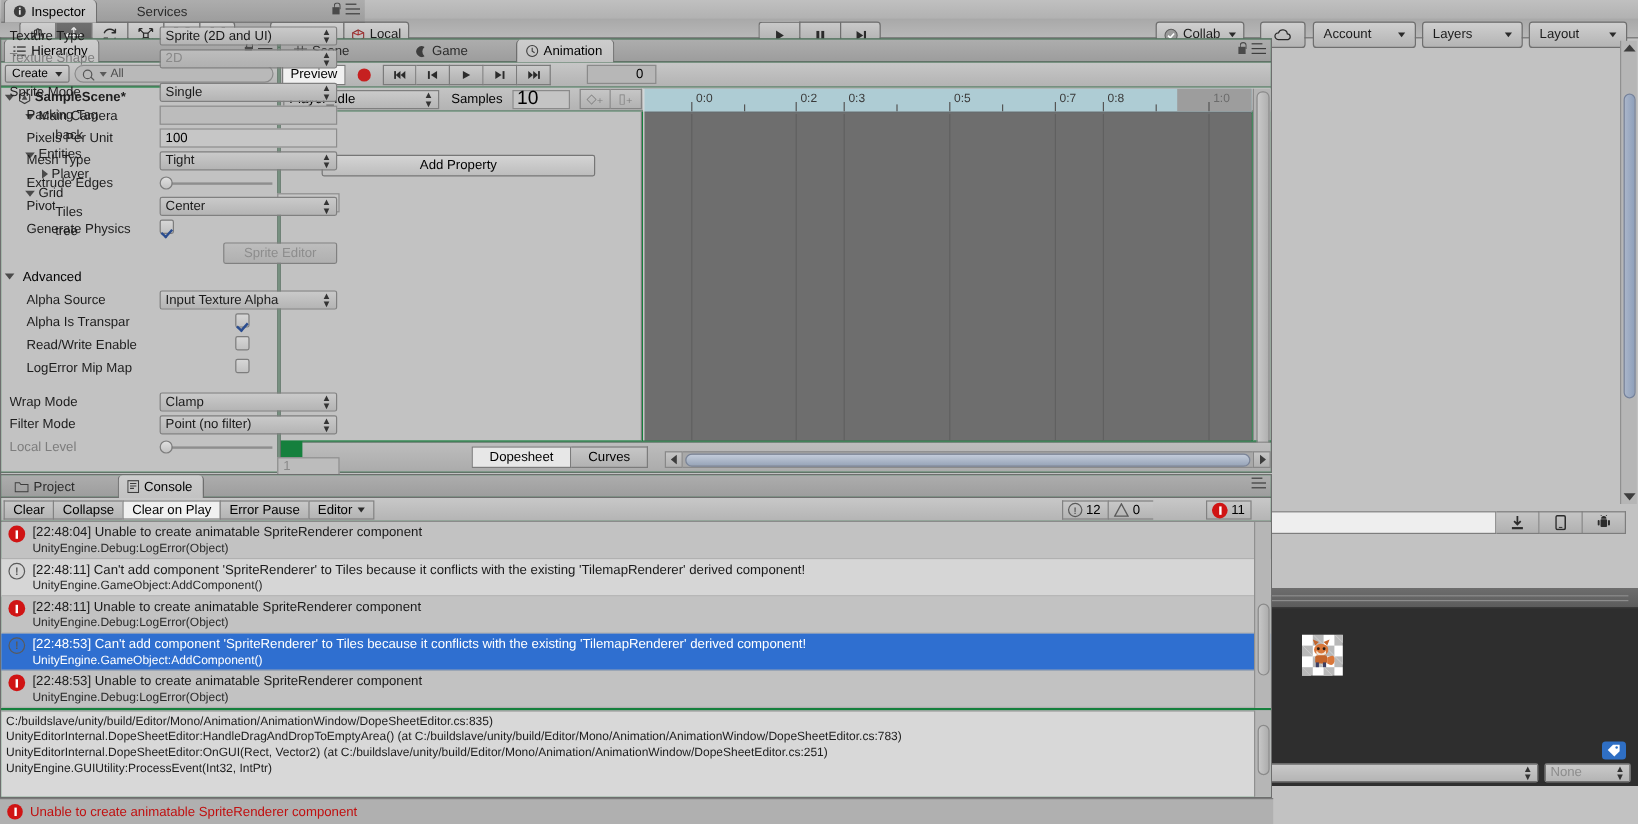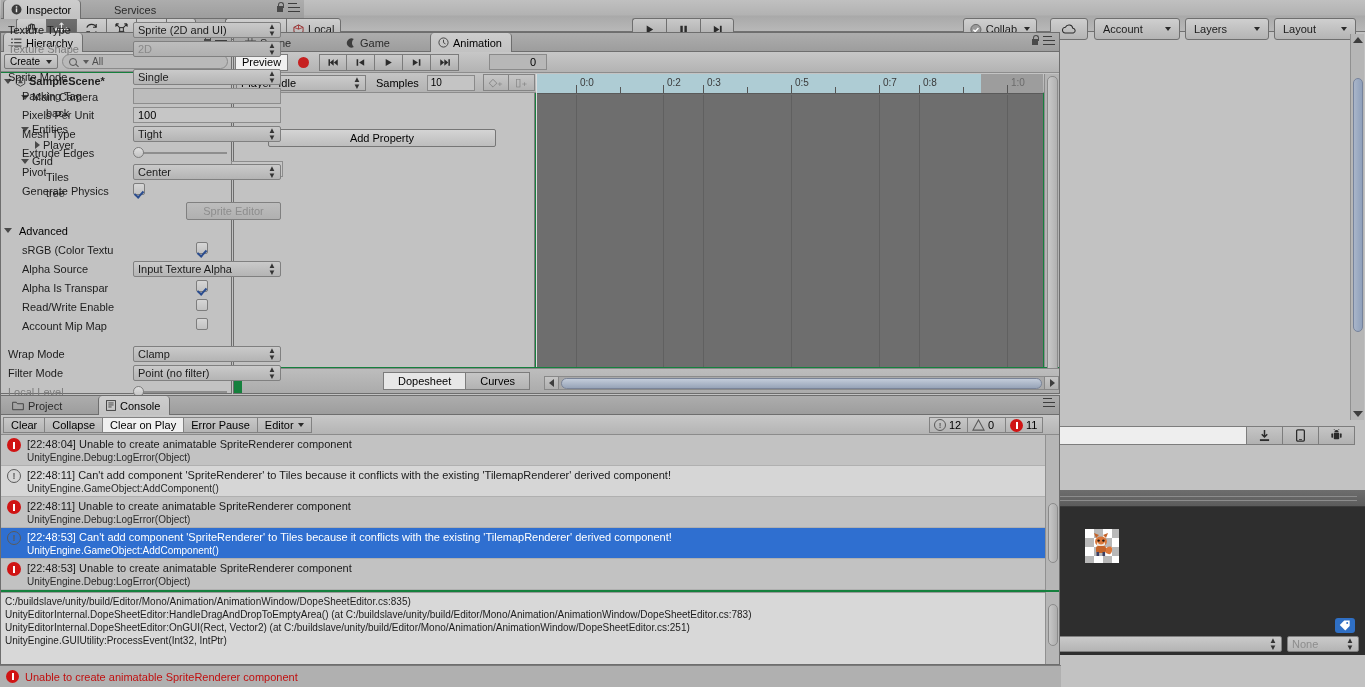--- a/index.html
+++ b/index.html
@@ -85,35 +85,35 @@
   #animation { left:233px; top:32px; width:827px; height:362px; }
   .anim-toolbar{height:21px;background:linear-gradient(180deg,#c7c7c7,#b3b3b3);border-bottom:1px solid #8d8d8d;display:flex;align-items:center;padding:0 1px;}
   .preview-btn{height:17px;padding:0 6px;background:#f1f1f1;border:1px solid #7b7b7b;display:flex;align-items:center;font-size:11px;}
   .recdot{width:11px;height:11px;border-radius:50%;background:#c62020;margin:0 10px;}
   .ctlbtn{width:28px;height:17px;background:linear-gradient(180deg,#cacaca,#b0b0b0);border:1px solid #7b7b7b;border-left-width:0;display:flex;align-items:center;justify-content:center;}
   .ctlbtn.firstc{border-left-width:1px;}
   .framefield{width:58px;height:16px;background:#b7b7b7;border:1px solid #8a8a8a;font-size:11px;display:flex;align-items:center;padding:0 4px;margin-left:30px;}
   .anim-row2{height:20px;background:linear-gradient(180deg,#c4c4c4,#b3b3b3);border-bottom:1px solid #8d8d8d;display:flex;align-items:center;padding:0 2px;gap:0;}
   .clipsel{width:130px;height:16px;background:linear-gradient(180deg,#cbcbcb,#b6b6b6);border:1px solid #7f7f7f;display:flex;align-items:center;justify-content:space-between;padding:0 4px;font-size:11px;}
   .updown{font-size:8px;line-height:7px;color:#333;}
-  .samplesbox{width:48px;height:16px;background:#c4c4c4;border:1px solid #8a8a8a;font-size:10px;display:flex;align-items:center;padding:0 3px;}
+  .samplesbox{width:48px;height:16px;background:#c4c4c4;border:1px solid #8a8a8a;font-size:16px;display:flex;align-items:center;padding:0 3px;}
   .kbtn{width:26px;height:17px;background:linear-gradient(180deg,#c6c6c6,#b2b2b2);border:1px solid #848484;border-left-width:0;display:flex;align-items:center;justify-content:center;color:#7d7d7d;font-size:11px;}
   .anim-left{position:absolute;left:0;top:60px;width:301px;bottom:26px;background:#c2c2c2;border-right:1px solid #7c7c7c;}
   .addprop{position:absolute;left:34px;top:36px;width:228px;height:18px;background:linear-gradient(180deg,#d4d4d4,#bdbdbd);border:1px solid #767676;border-radius:2px;display:flex;align-items:center;justify-content:center;font-size:11px;}
   .anim-right{position:absolute;left:302px;top:41px;right:16px;bottom:26px;background:#6e6e6e;}
   .ruler{position:absolute;left:0;top:0;right:0;height:20px;background:#aeccd4;border-bottom:1px solid #5a5a5a;overflow:hidden;}
   .ruler .endcap{position:absolute;right:0;top:0;bottom:0;width:62px;background:#9d9d9d;}
   .rlabel{position:absolute;top:3px;font-size:10px;color:#3a3a3a;}
   .rtick{position:absolute;bottom:0;width:1px;height:8px;background:#555;}
   .dopebody{position:absolute;left:0;top:21px;right:0;bottom:0;background:#6e6e6e;}
   .vline{position:absolute;top:0;bottom:0;width:1px;background:#606060;}
   .playhead{position:absolute;left:0;top:0;bottom:0;width:1px;background:#dcdcdc;}
   .anim-scroll-v{position:absolute;right:0;top:41px;width:15px;bottom:26px;background:#b4b4b4;border-left:1px solid #8b8b8b;}
   .vthumb{position:absolute;left:2px;top:2px;width:11px;height:300px;background:linear-gradient(90deg,#c9c9c9,#b0b0b0);border:1px solid #8a8a8a;border-radius:5px;}
-  .anim-bottom{position:absolute;left:8px;right:0;bottom:0;height:25px;background:linear-gradient(180deg,#bdbdbd,#ababab);border-top:1px solid #888;display:flex;align-items:center;}
+  .anim-bottom{position:absolute;left:18px;right:0;bottom:0;height:25px;background:linear-gradient(180deg,#bdbdbd,#ababab);border-top:1px solid #888;display:flex;align-items:center;}
   .dstab{height:18px;padding:0 14px;display:flex;align-items:center;justify-content:center;font-size:11px;border:1px solid #7c7c7c;background:linear-gradient(180deg,#c6c6c6,#b2b2b2);}
   .dstab.sel{background:#e7e7e7;}
   .hscroll{position:absolute;left:302px;right:0;bottom:3px;height:15px;display:flex;align-items:center;}
   .harrow{width:15px;height:14px;background:linear-gradient(180deg,#c6c6c6,#b0b0b0);border:1px solid #888;display:flex;align-items:center;justify-content:center;}
   .htrack{flex:1;height:14px;background:#a9a9a9;border-top:1px solid #8b8b8b;border-bottom:1px solid #8b8b8b;position:relative;}
   .hthumb{position:absolute;left:2px;top:1px;right:2px;height:11px;background:linear-gradient(180deg,#c3ccda,#97a4b8);border:1px solid #7a8498;border-radius:6px;}
 
   
   #inspector{left:1061px;top:32px;width:304px;height:655px;background:#c2c2c2;border-left:1px solid #6e6e6e;}
   .insp-body{position:absolute;left:0;top:20px;width:289px;height:400px;overflow:hidden;}
@@ -152,21 +152,21 @@
   .footfield{position:absolute;left:92px;top:3px;width:185px;height:16px;background:#c4c4c4;border:1px solid #8d8d8d;border-left:2px solid #3d6fbf;}
 
   
   #console{left:0;top:395px;width:1060px;height:270px;}
   .c-toolbar{height:20px;background:linear-gradient(180deg,#c8c8c8,#b4b4b4);border-bottom:1px solid #8b8b8b;display:flex;align-items:center;padding:0 2px;position:relative;}
   .cbtn{height:16px;padding:0 7px;display:flex;align-items:center;font-size:11px;background:linear-gradient(180deg,#c8c8c8,#b4b4b4);border:1px solid #828282;border-right-width:0;}
   .cbtn.sel{background:#f0f0f0;}
   .cbtn.last{border-right-width:1px;}
   .counters{position:absolute;right:16px;top:2px;display:flex;height:16px;}
   .cnt{height:16px;min-width:38px;padding:0 4px;background:linear-gradient(180deg,#c8c8c8,#b4b4b4);border:1px solid #828282;border-right-width:0;display:flex;align-items:center;gap:3px;font-size:11px;}
-  .cnt.last{border-right-width:1px;}
+  .cnt.last{border-right-width:1px;margin-left:44px;}
   .ic-info{width:12px;height:12px;border-radius:50%;border:1.5px solid #5a5a5a;display:flex;align-items:center;justify-content:center;font-size:8px;font-weight:bold;color:#5a5a5a;flex:none;}
   .ic-err{width:13px;height:13px;border-radius:50%;background:#d01414;display:flex;align-items:center;justify-content:center;flex:none;}
   .ic-err:after{content:"";width:2px;height:7px;background:#fff;box-shadow:0 0 0 0 #fff;}
   .logarea{position:absolute;left:0;top:39px;right:0;height:155px;background:#c2c2c2;overflow:hidden;}
   .logrow{height:31px;display:flex;align-items:flex-start;padding:2px 0 0 6px;gap:6px;border-bottom:1px solid #b0b0b0;}
   .logrow.alt{background:#d6d6d6;}
   .logrow.sel{background:#2f6fd0;}
   .logrow.sel .ltxt,.logrow.sel .lsub{color:#fff;}
   .ltxt{font-size:11px;color:#1a1a1a;line-height:14px;white-space:nowrap;}
   .lsub{font-size:10px;color:#2a2a2a;line-height:13px;white-space:nowrap;}
@@ -648,26 +648,20 @@
         <div class="irow" style="justify-content: flex-end; padding-right: 8px; height: 21px;">
           <div class="dropdown dim" style="width: 95px; justify-content: center; height: 18px; color: rgb(141, 141, 141);">
             <span>Sprite Editor</span>
           </div>
         </div>
         <div class="sectionhdr">
           <span class="tri down"></span>
           <span>Advanced</span>
         </div>
         <div class="irow" style="position: relative;">
-          <span class="ilabel" style="padding-left: 14px; max-width: 120px;">sRGB (Color Textu</span>
-          <div class="ifield" style="left: 196px;">
-            <div class="chk on"></div>
-          </div>
-        </div>
-        <div class="irow" style="position: relative;">
           <span class="ilabel" style="padding-left: 14px;">Alpha Source</span>
           <div class="ifield">
             <div class="dropdown">
               <span>Input Texture Alpha</span>
               <span class="updown">▲<br>▼</span>
             </div>
           </div>
         </div>
         <div class="irow" style="position: relative;">
           <span class="ilabel" style="padding-left: 14px; max-width: 120px;">Alpha Is Transpar</span>
@@ -675,21 +669,21 @@
             <div class="chk on"></div>
           </div>
         </div>
         <div class="irow" style="position: relative;">
           <span class="ilabel" style="padding-left: 14px; max-width: 120px;">Read/Write Enable</span>
           <div class="ifield" style="left: 196px;">
             <div class="chk"></div>
           </div>
         </div>
         <div class="irow" style="position: relative;">
-          <span class="ilabel" style="padding-left: 14px; max-width: 120px;">Account Mip Map</span>
+          <span class="ilabel" style="padding-left: 14px; max-width: 120px;">LogError Mip Map</span>
           <div class="ifield" style="left: 196px;">
             <div class="chk"></div>
           </div>
         </div>
         <div class="irow" style="height: 9px;"></div>
         <div class="irow" style="position: relative;">
           <span class="ilabel" style="padding-left: 0px;">Wrap Mode</span>
           <div class="ifield">
             <div class="dropdown">
               <span>Clamp</span>

